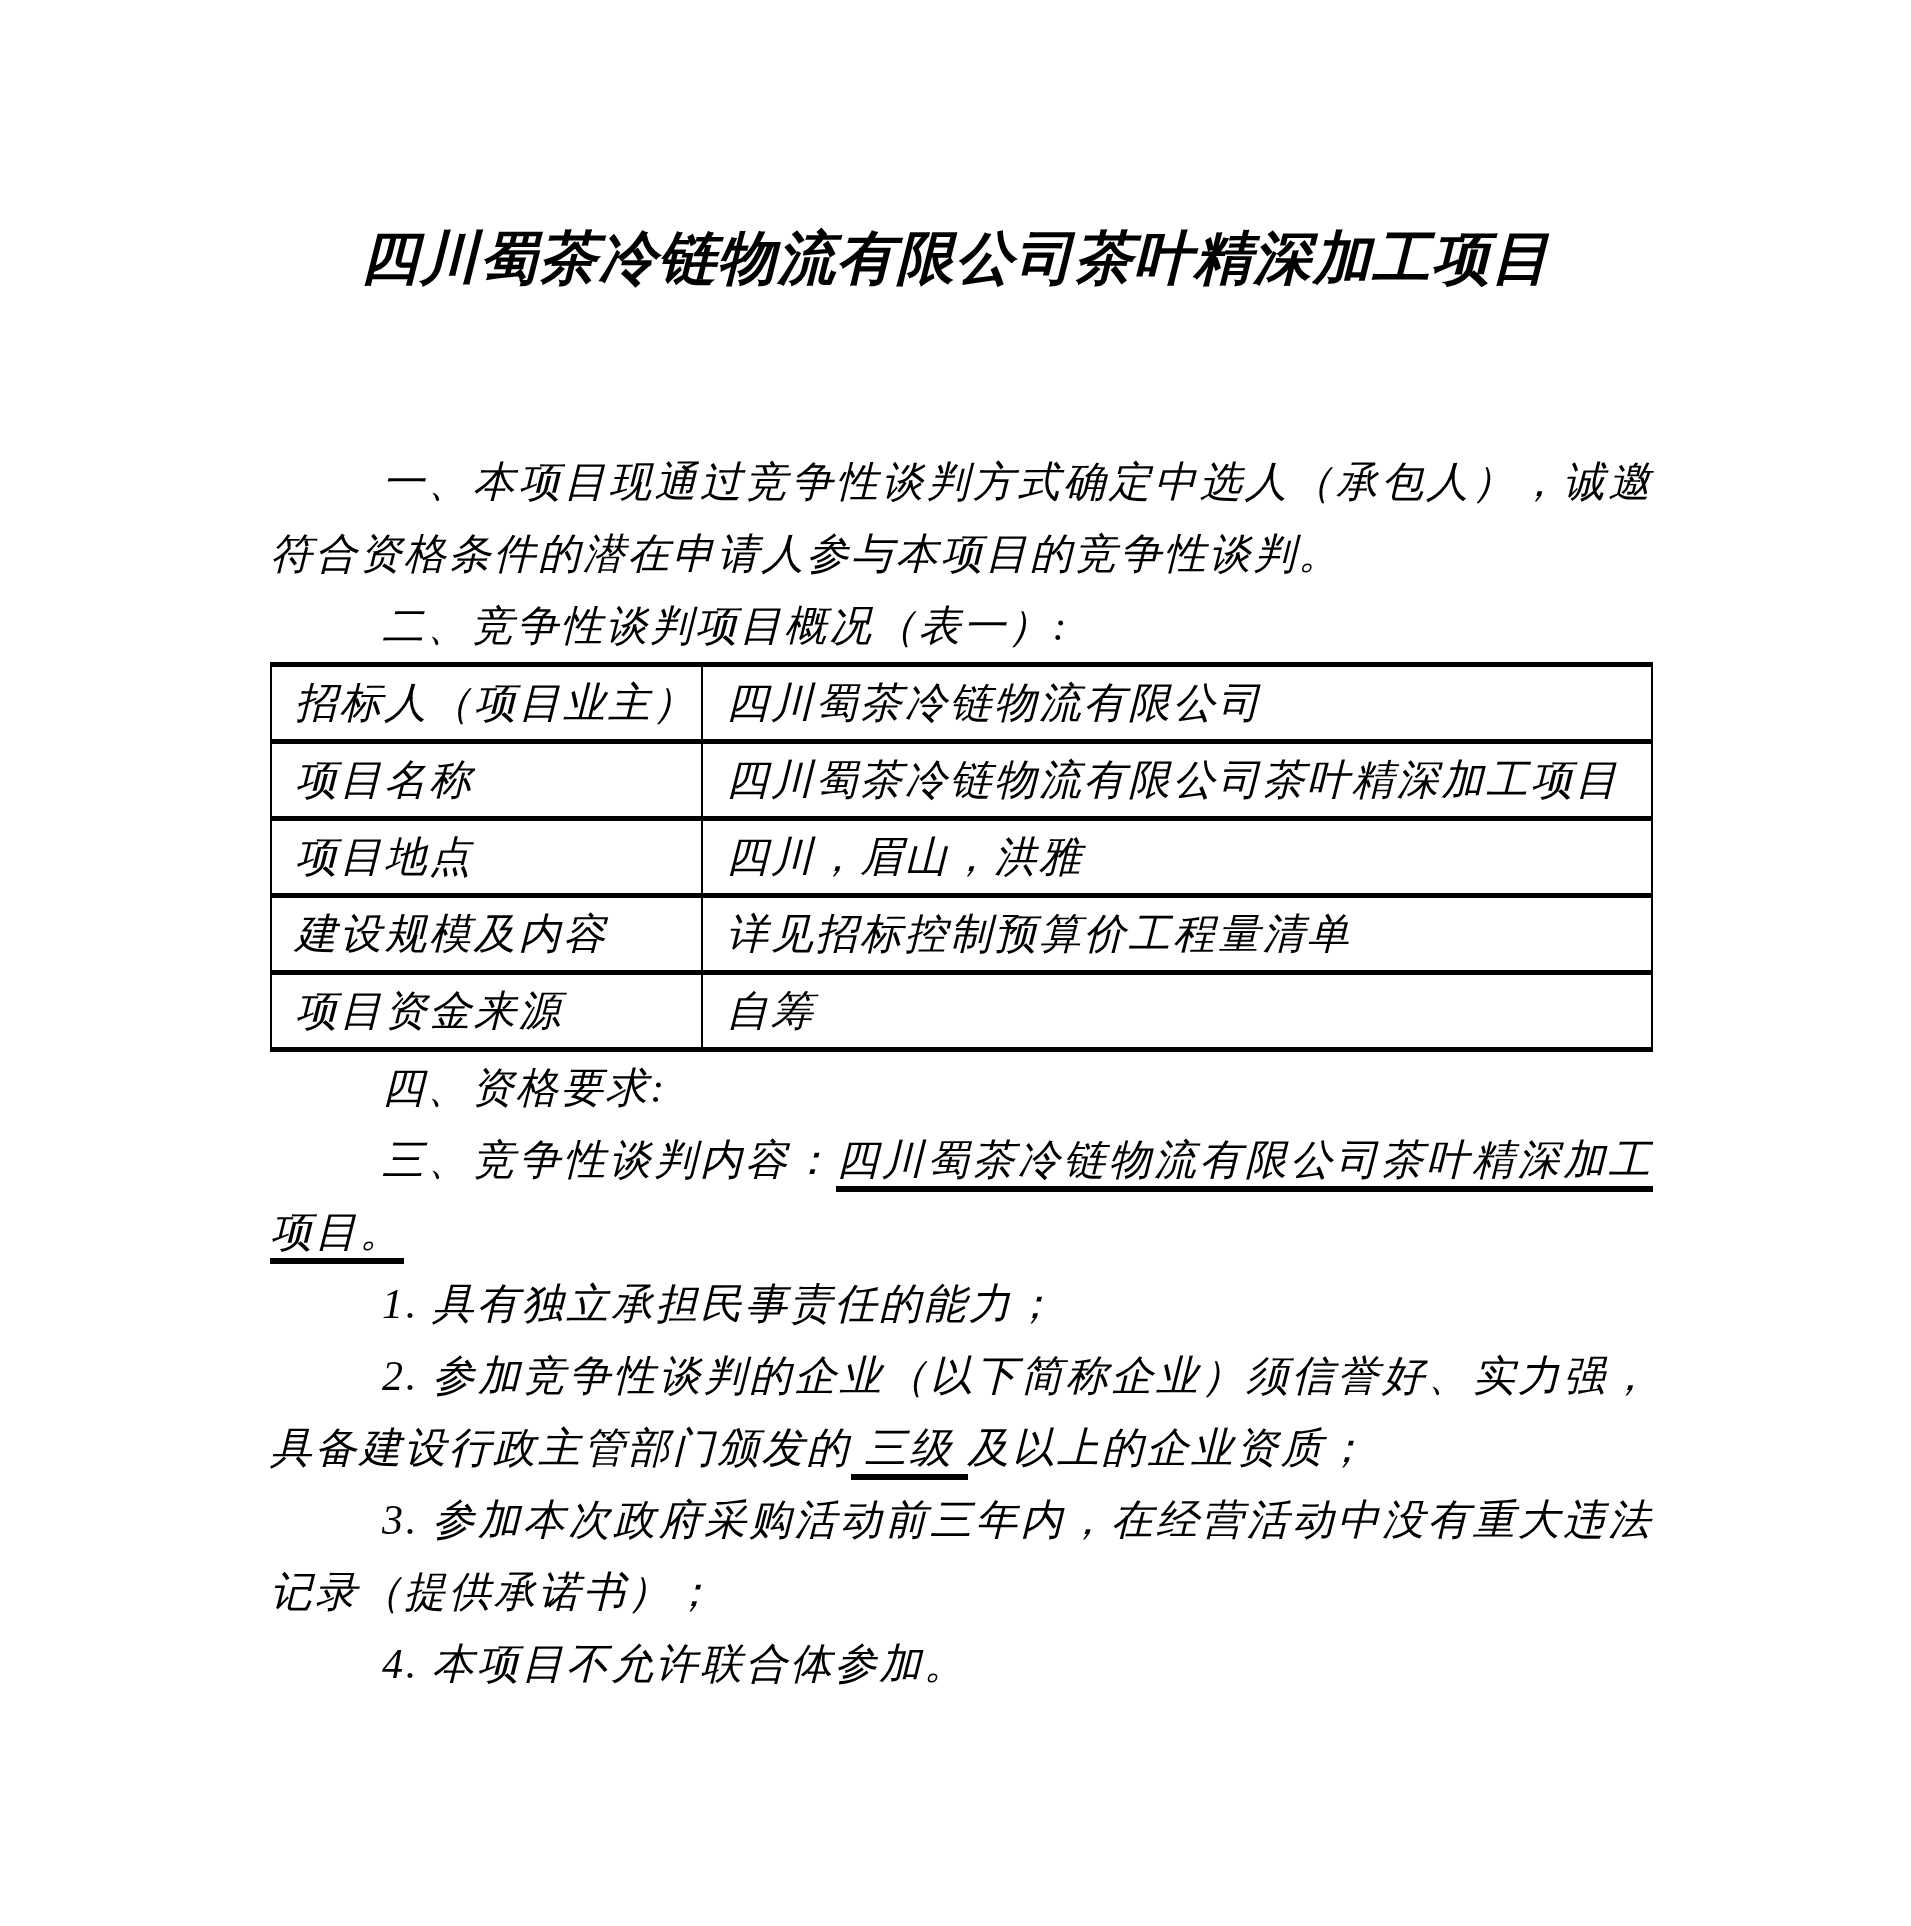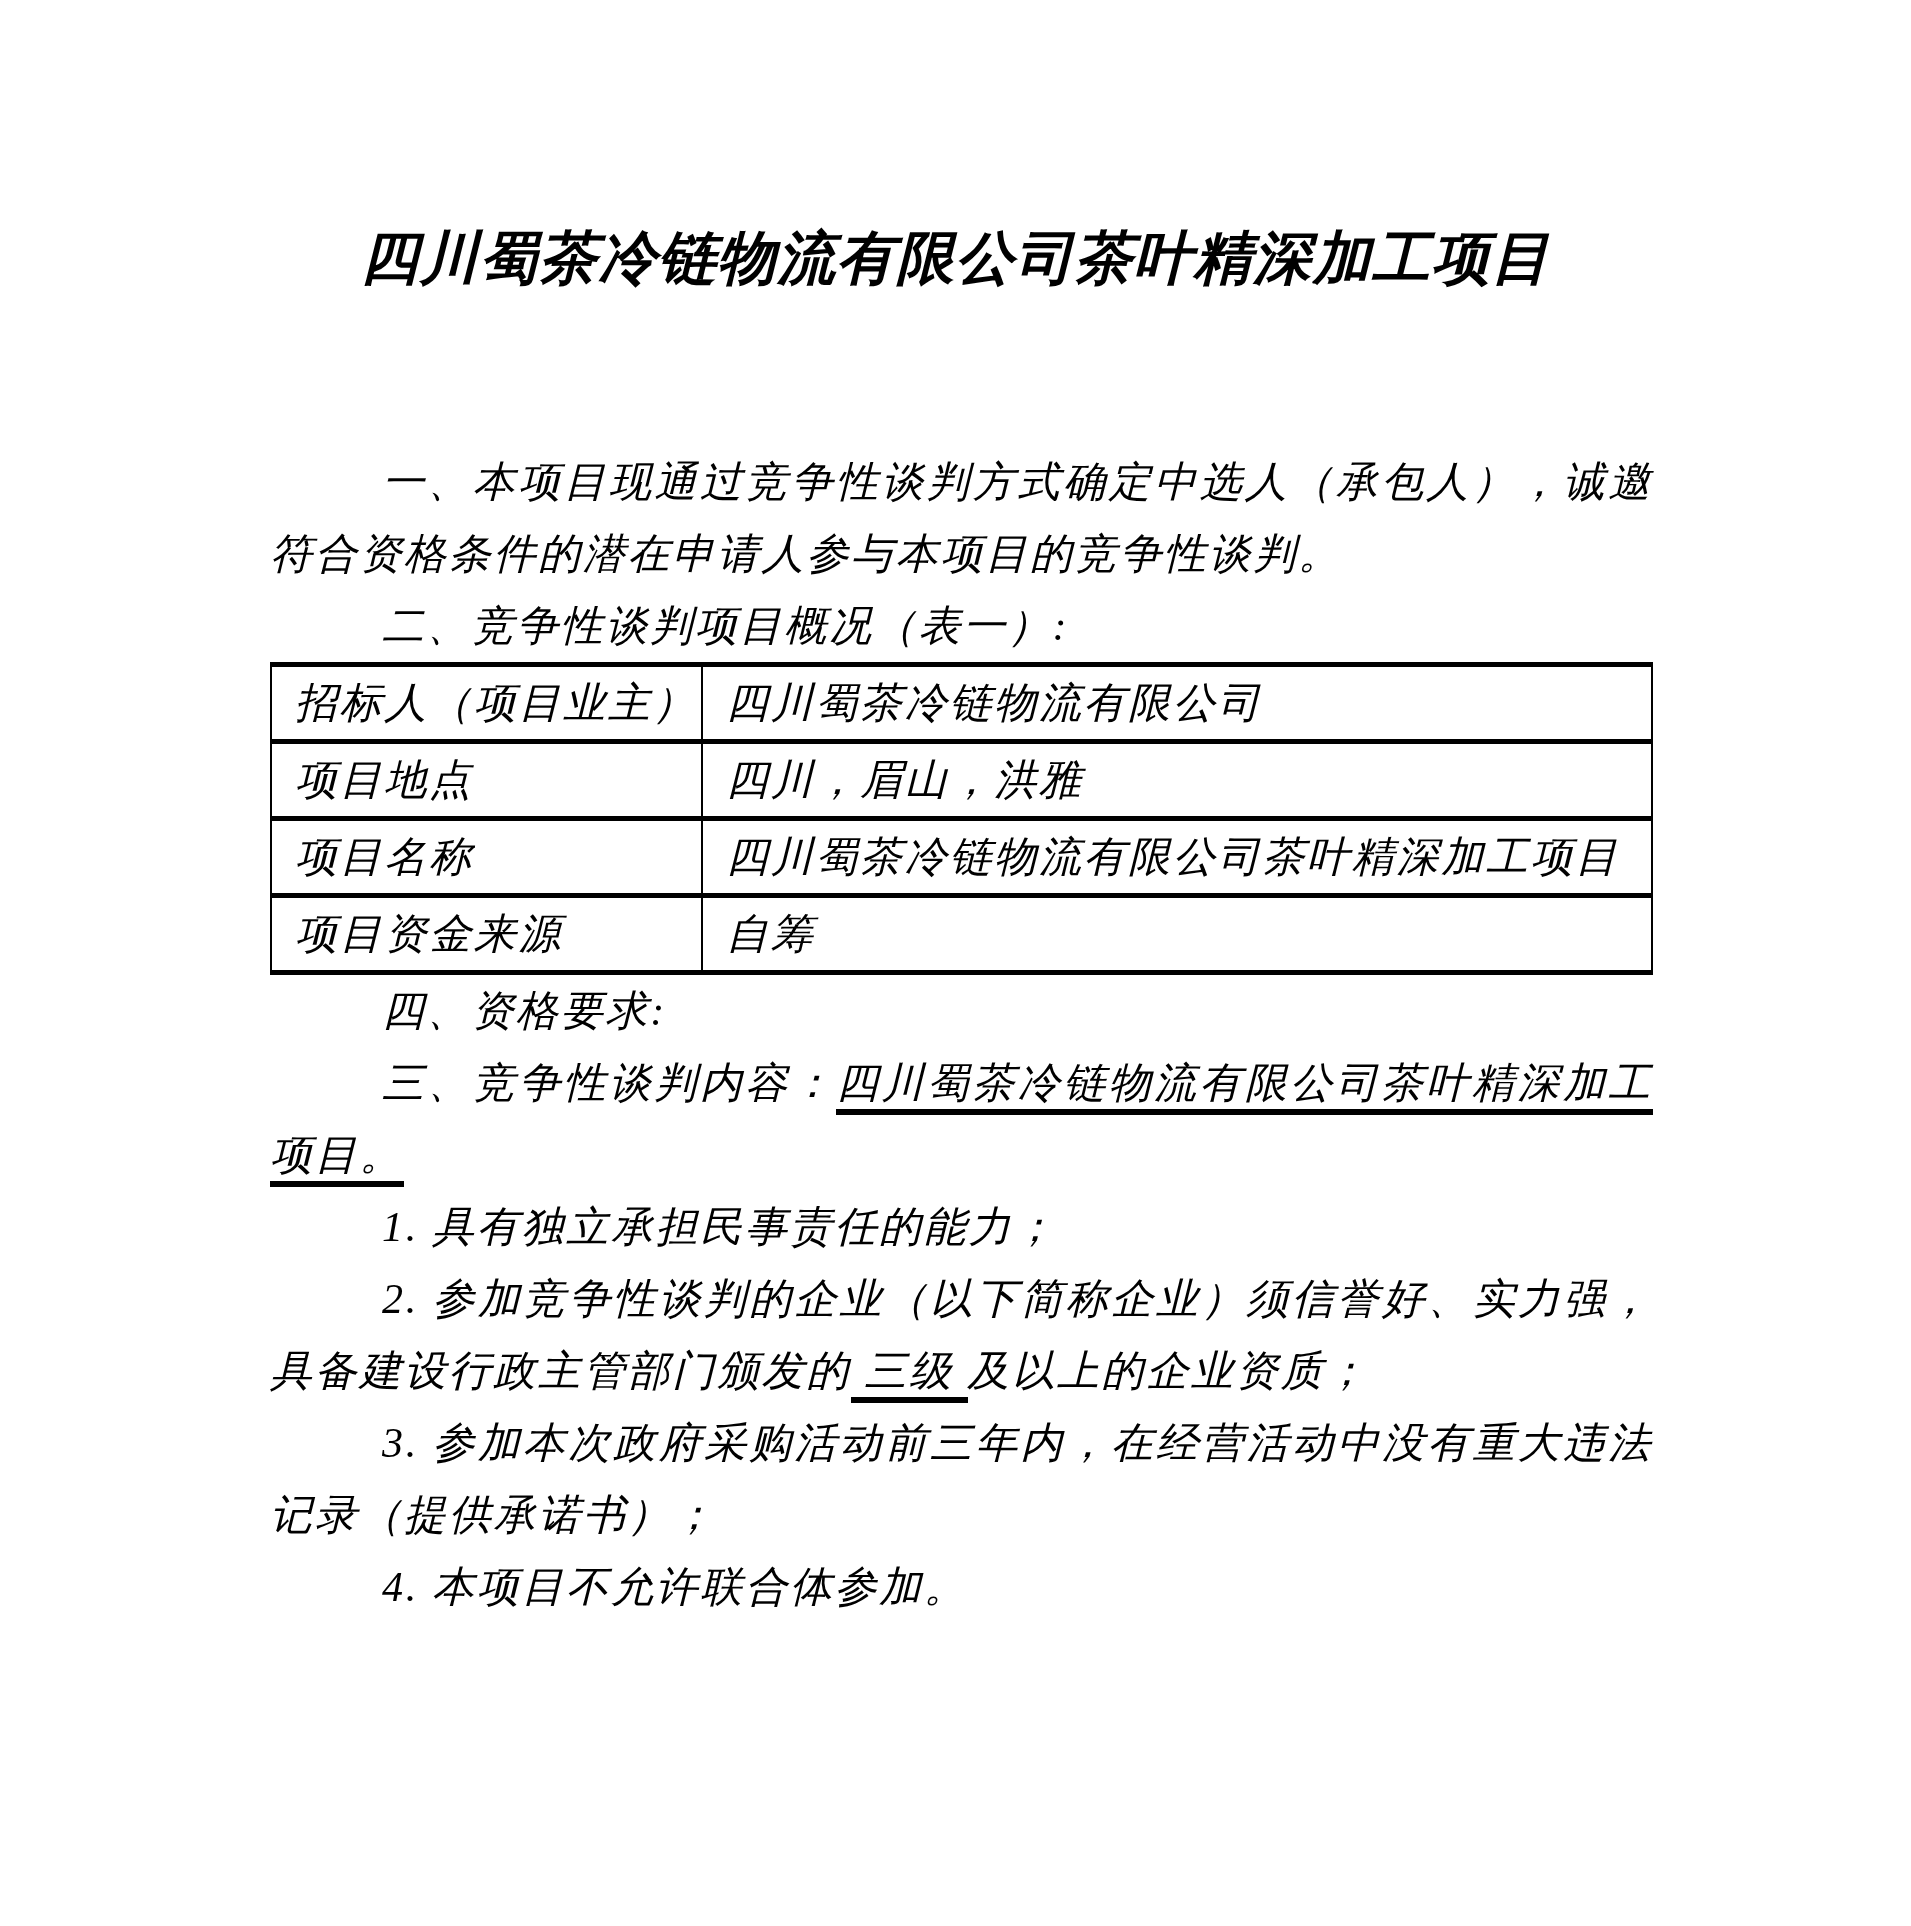--- a/index.html
+++ b/index.html
@@ -90,26 +90,30 @@
       <colgroup>
         <col style="width:431px">
         <col>
       </colgroup>
       <tbody>
         <tr>
           <td>招标人（项目业主）</td>
           <td class="c2">四川蜀茶冷链物流有限公司</td>
         </tr>
         <tr>
+          <td>项目名称</td>
+          <td class="c2">四川蜀茶冷链物流有限公司茶叶精深加工项目</td>
+        </tr>
+        <tr>
           <td>项目地点</td>
           <td class="c2">四川，眉山，洪雅</td>
         </tr>
         <tr>
-          <td>项目名称</td>
-          <td class="c2">四川蜀茶冷链物流有限公司茶叶精深加工项目</td>
+          <td>建设规模及内容</td>
+          <td class="c2">详见招标控制预算价工程量清单</td>
         </tr>
         <tr>
           <td>项目资金来源</td>
           <td class="c2">自筹</td>
         </tr>
       </tbody>
     </table>
 
     <p>四、资格要求:</p>
 

